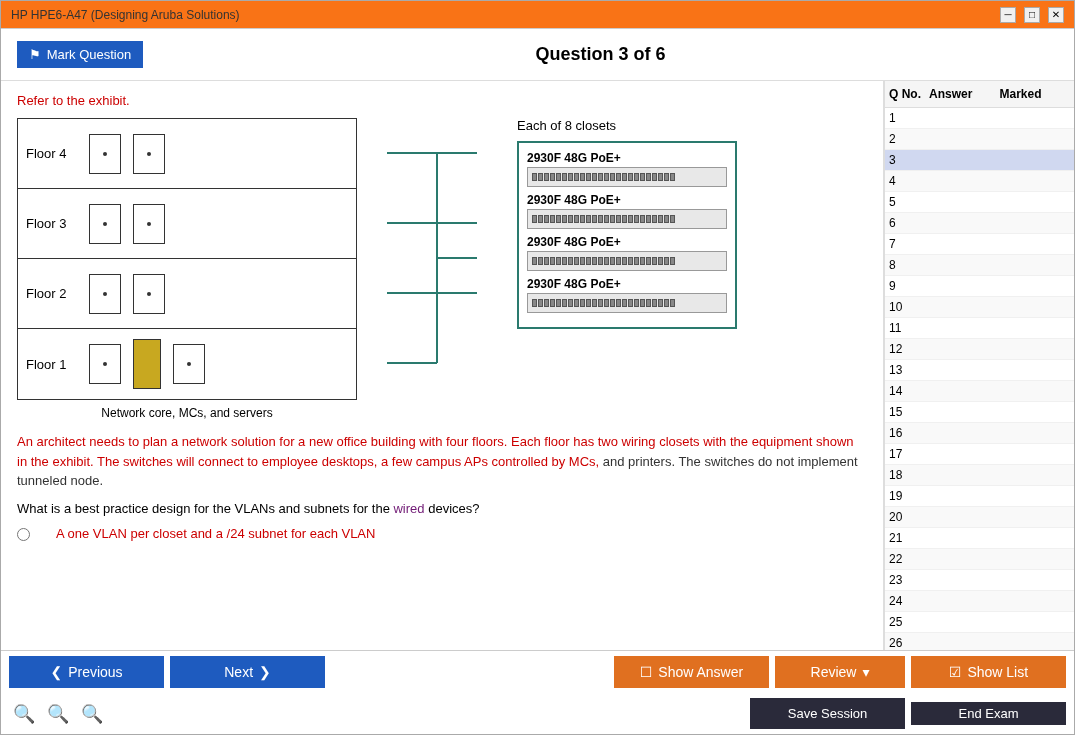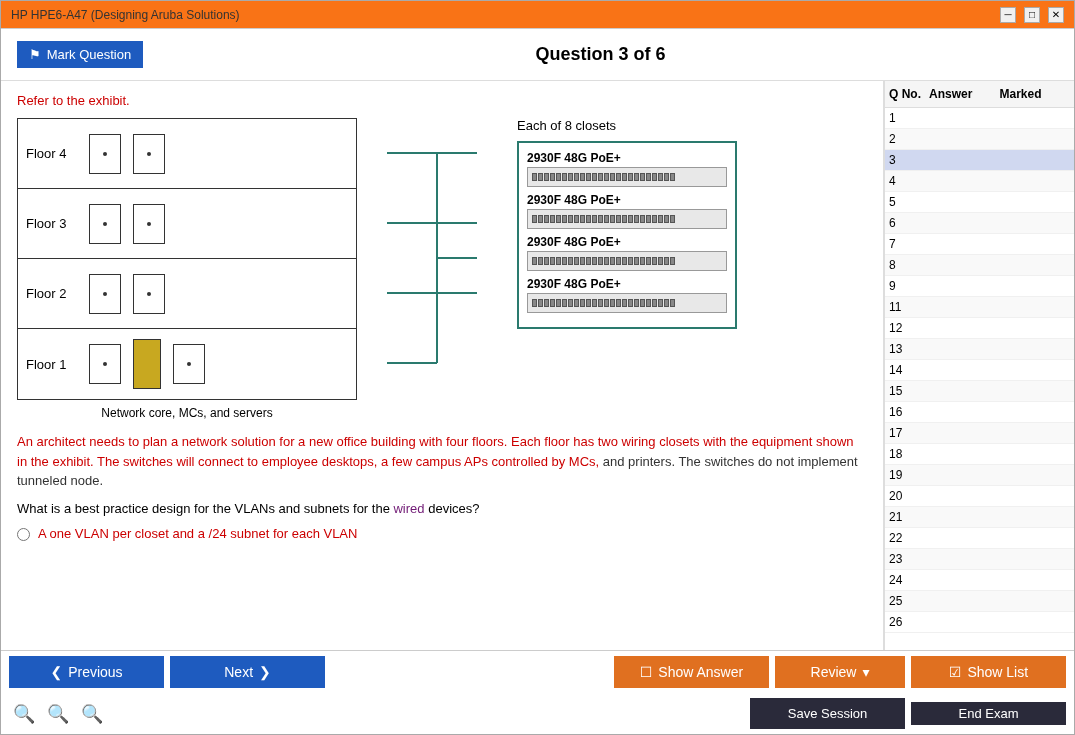--- a/index.html
+++ b/index.html
@@ -46,21 +46,21 @@
     .switch-port { width: 5px; height: 8px; background: #888; border: 0.5px solid #555; }
     
     
     .network-label { text-align: center; font-size: 12px; margin-top: 4px; }
     
     
     .question-text { font-size: 13px; color: #333; margin-bottom: 10px; line-height: 1.5; }
     
     .question-prompt { font-size: 13px; margin-bottom: 10px; }
     
-    .answer-option { display: flex; align-items: flex-start; gap: 8px; margin-bottom: 6px; font-size: 13px; }
+    .answer-option { display: flex; align-items: flex-start; gap: 26px; margin-bottom: 6px; font-size: 13px; }
     .answer-option input { margin-top: 2px; }
     .answer-text { color: #333; }
 
     
     .sidebar { width: 190px; background: white; border-left: 1px solid #ddd; overflow-y: auto; }
     .sidebar-header { display: grid; grid-template-columns: 40px 1fr 1fr; background: #f5f5f5; border-bottom: 1px solid #ddd; padding: 6px 4px; font-size: 12px; font-weight: bold; position: sticky; top: 0; }
     .sidebar-row { display: grid; grid-template-columns: 40px 1fr 1fr; padding: 3px 4px; font-size: 12px; border-bottom: 1px solid #f0f0f0; min-height: 18px; }
     .sidebar-row:nth-child(even) { background: #f9f9f9; }
     .sidebar-row.active { background: #d0d8f0; }
     
@@ -375,20 +375,25 @@
             <span>8</span>
             <span></span>
             <span></span>
           </div>
         <div class="sidebar-row">
             <span>9</span>
             <span></span>
             <span></span>
           </div>
         <div class="sidebar-row">
+            <span>10</span>
+            <span></span>
+            <span></span>
+          </div>
+        <div class="sidebar-row">
             <span>11</span>
             <span></span>
             <span></span>
           </div>
         <div class="sidebar-row">
             <span>12</span>
             <span></span>
             <span></span>
           </div>
         <div class="sidebar-row">

